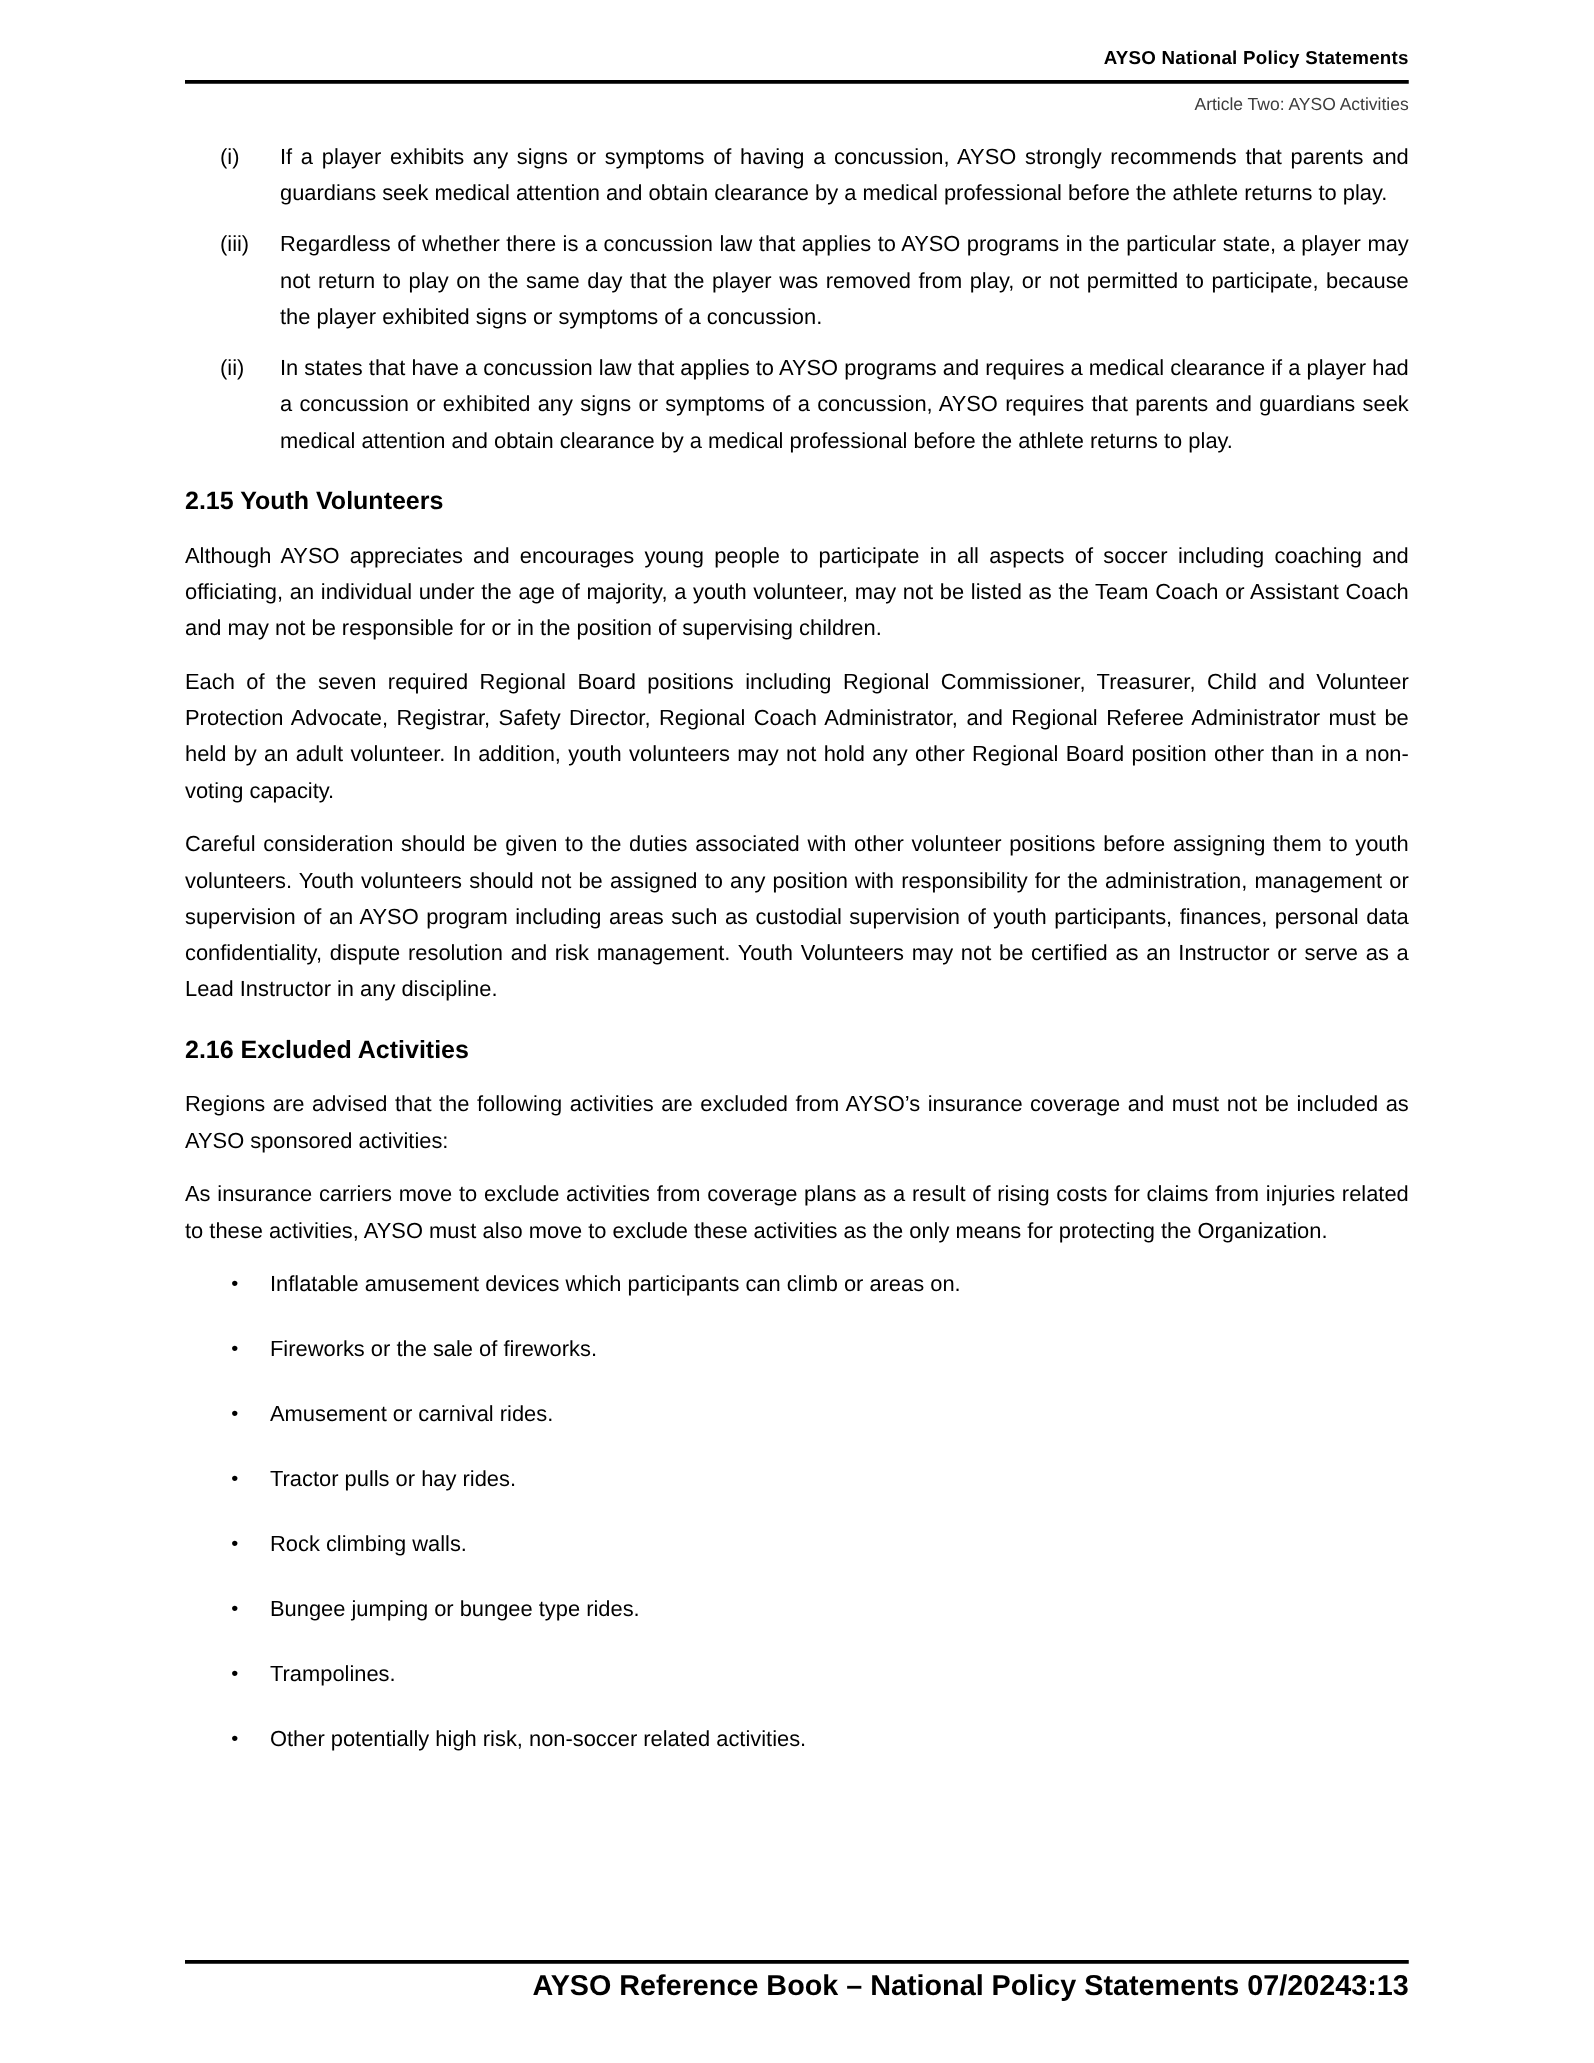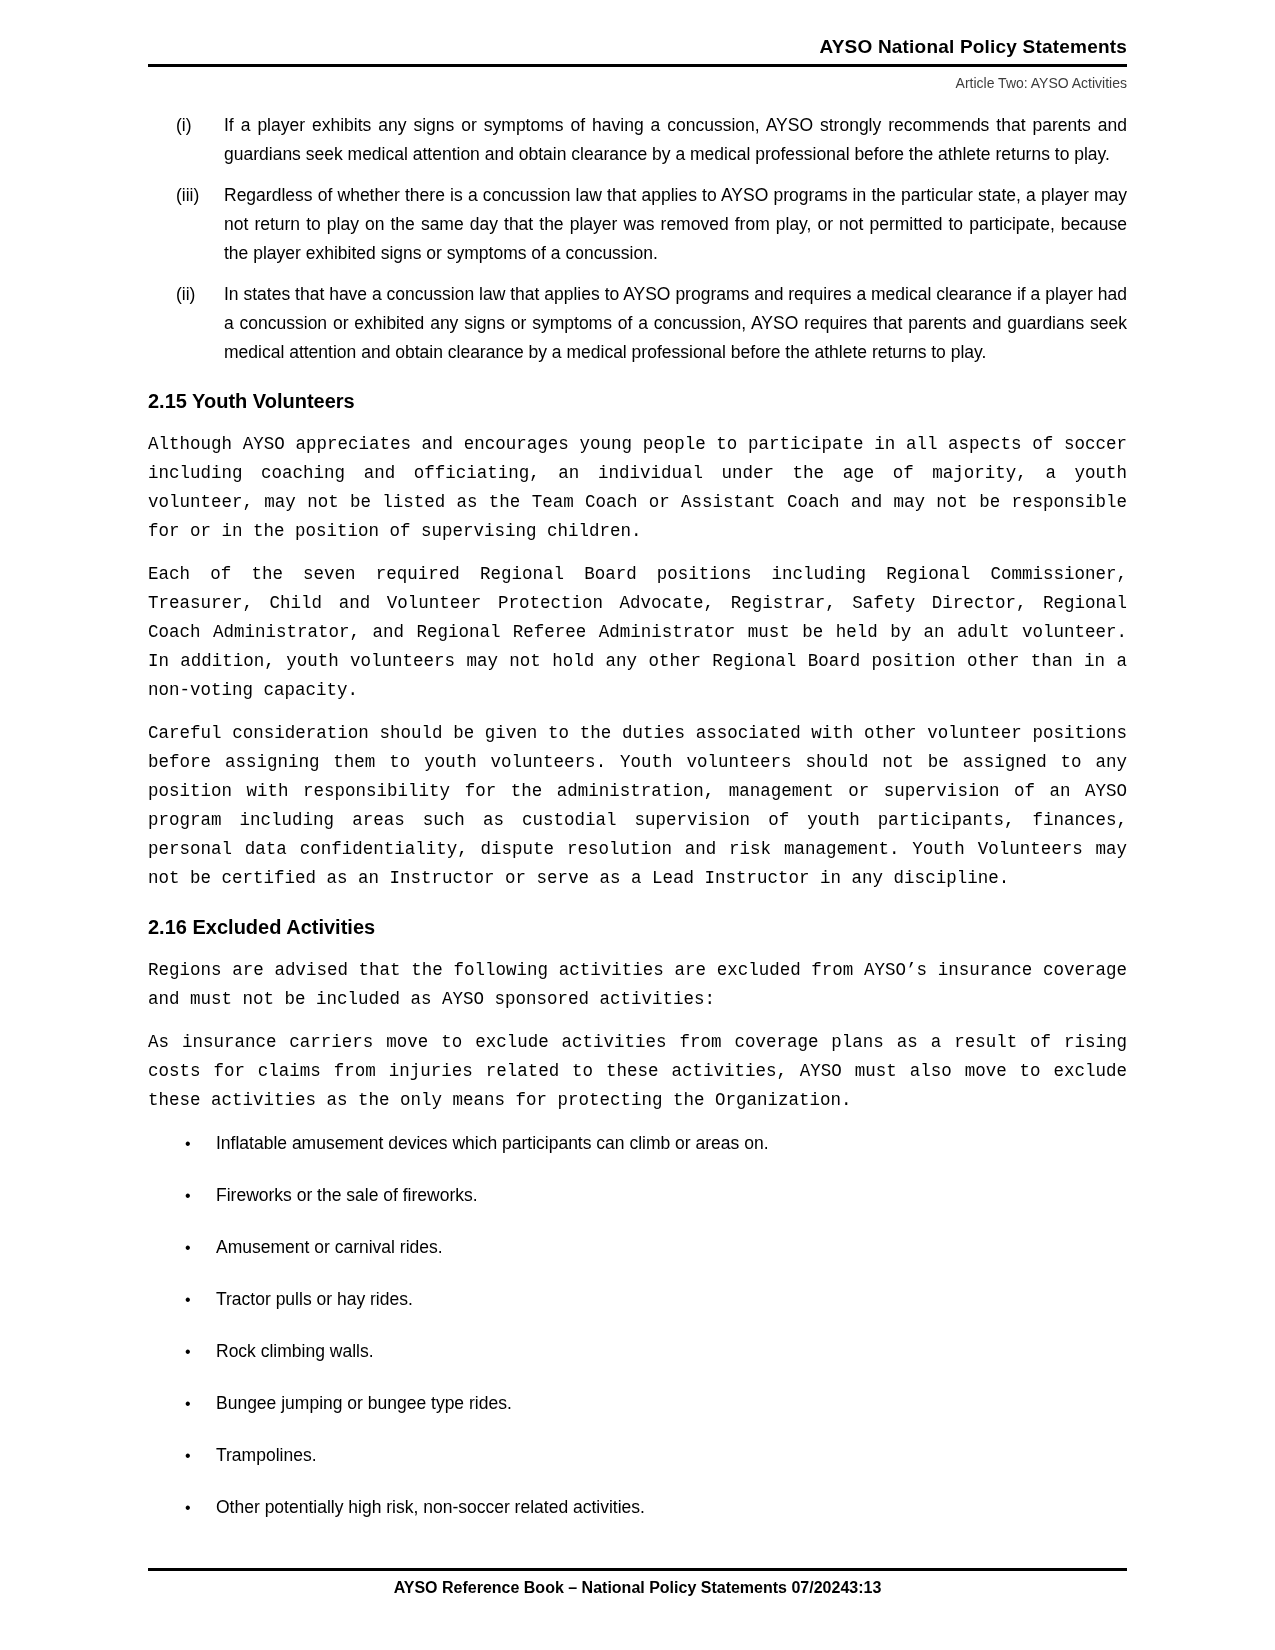--- a/index.html
+++ b/index.html
@@ -14,21 +14,21 @@
     position: relative;
     box-sizing: border-box;
     width: 1275px;
     height: 1650px;
     padding: 36px 148px 0 148px;
     background: #ffffff;
   }
   
   .header-title {
     text-align: right;
-    font-size: 19px;
+    font-size: 15px;
     font-weight: 700;
     line-height: 22px;
     letter-spacing: 0.2px;
     padding-bottom: 6px;
     border-bottom: 3.5px solid #000000;
   }
   .header-subtitle {
     text-align: right;
     font-size: 14px;
     line-height: 22px;
@@ -37,21 +37,21 @@
   }
   
   .content {
     margin-top: 17px;
     font-size: 17.5px;
     line-height: 29px;
   }
   .roman-item { display: flex; margin-bottom: 12px; }
   .roman-label { flex: 0 0 48px; margin-left: 28px; }
   .roman-text { flex: 1; text-align: justify; }
-  p.para { margin: 0 0 14px 0; text-align: justify; font-family: Liberation Mono, monospace; }
+  p.para { margin: 0 0 14px 0; text-align: justify; }
   h2.sec {
     font-size: 20px;
     font-weight: 700;
     line-height: 29px;
     margin: 20px 0 14px 0;
   }
   .bullets { margin-top: 6px; }
   .bullet-item { display: flex; margin-bottom: 23px; }
   .bullet-dot {
     flex: 0 0 31px;
@@ -61,23 +61,23 @@
   .bullet-text { flex: 1; }
   
   .footer {
     position: absolute;
     left: 148px;
     right: 148px;
     top: 1568px;
     border-top: 3.5px solid #000000;
     padding-top: 6px;
     display: flex;
-    justify-content: center;
+    justify-content: flex-end;
     align-items: baseline;
-    font-size: 16px;
+    font-size: 23px;
     font-weight: 700;
     line-height: 22px;
   }
 </style>
 </head>
 <body>
 
 <div class="page">
 
   <div class="header">

